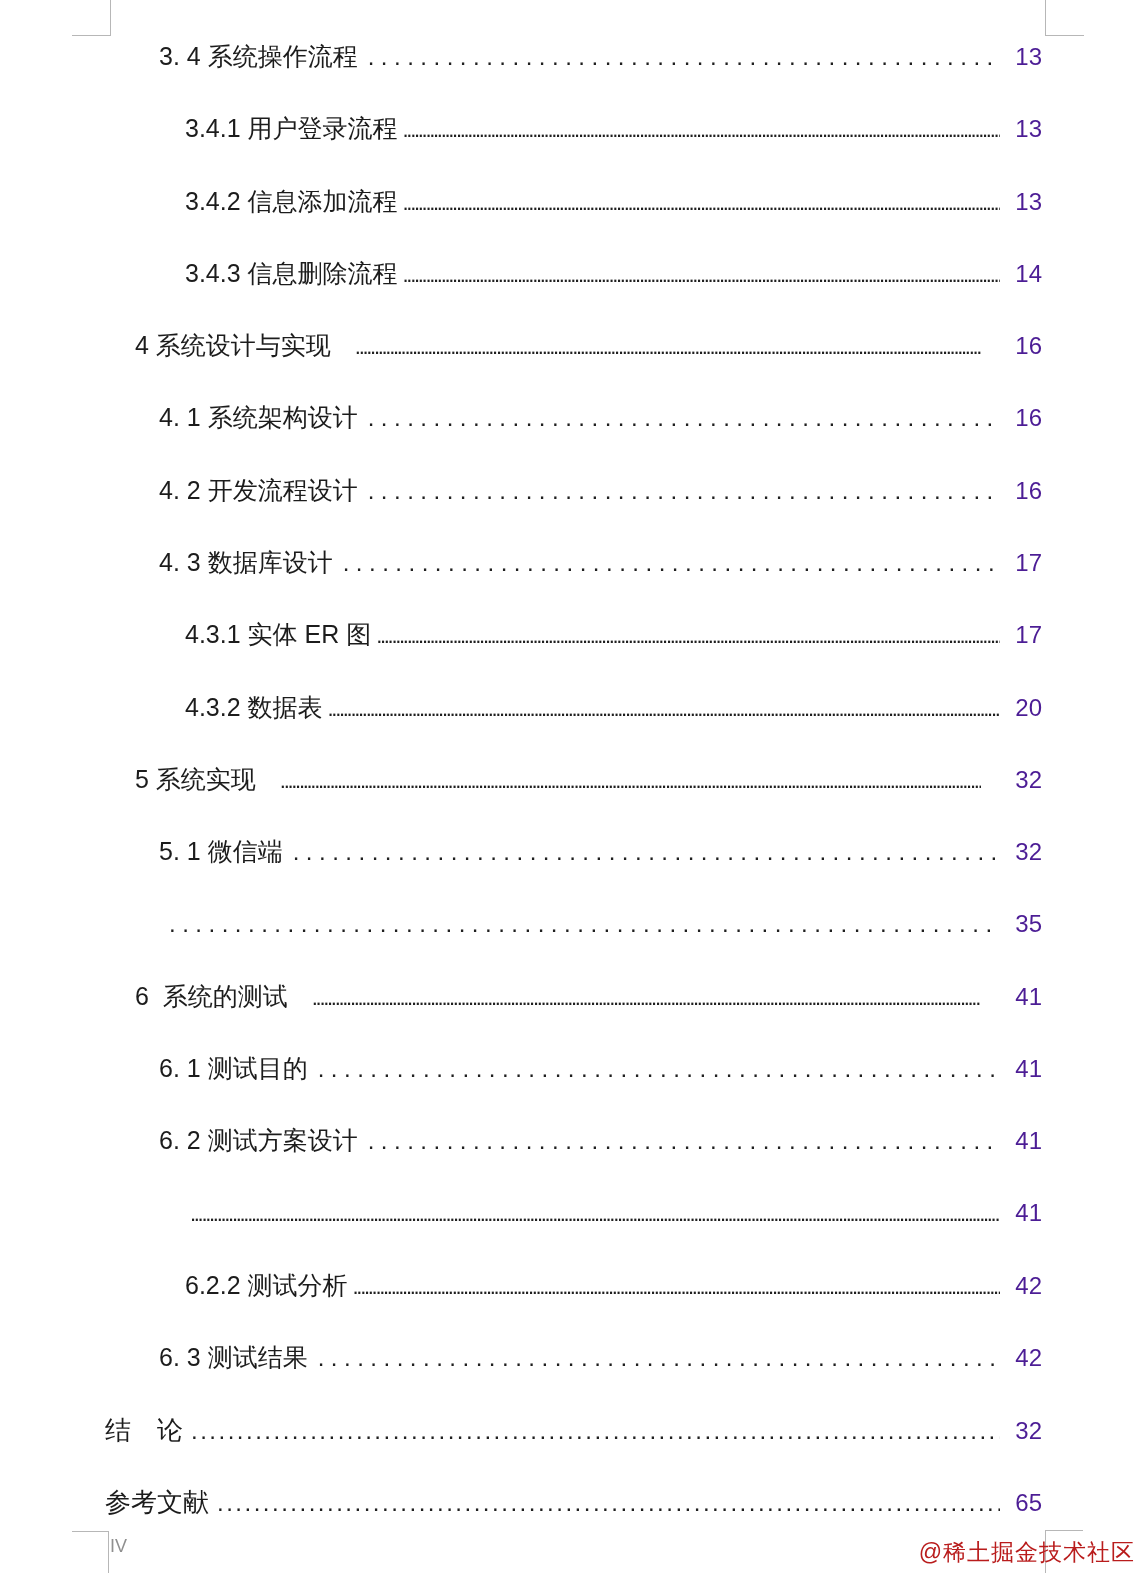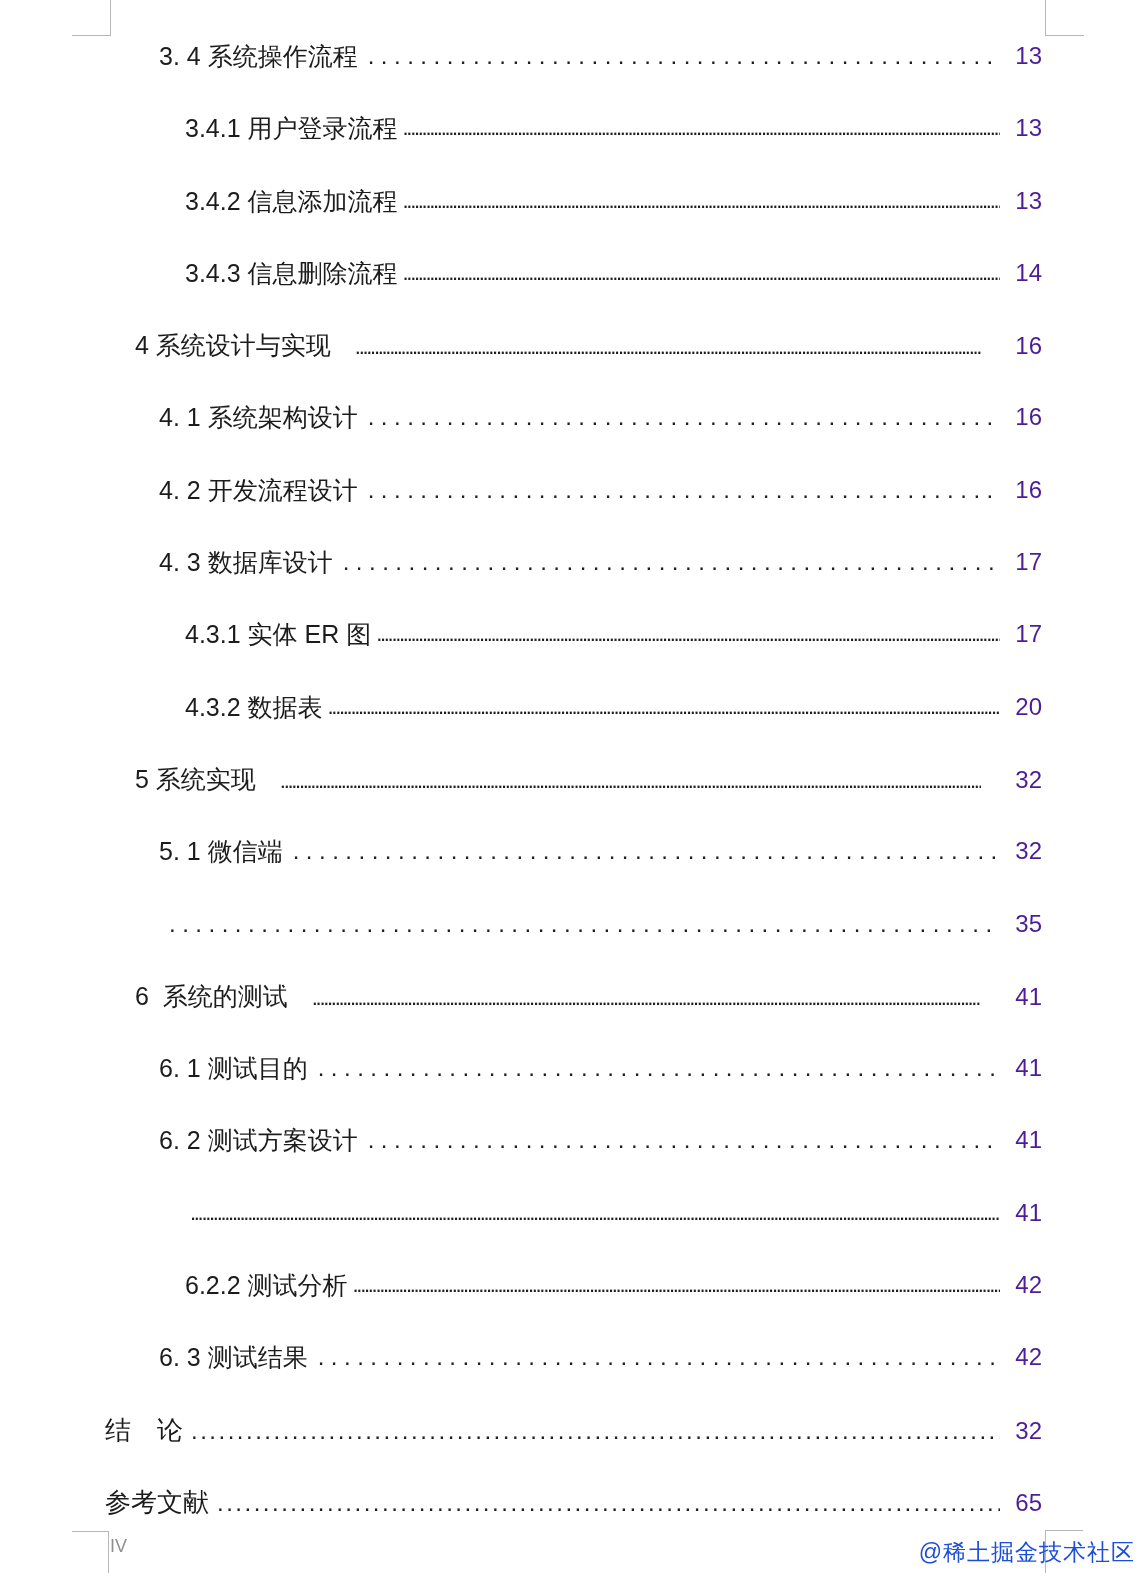--- a/index.html
+++ b/index.html
@@ -36,22 +36,22 @@
     cursor: default;
   }
   .row > span { line-height: 72.3px; }
 
   .label {
     font-size: 25px;
     white-space: pre;       
     color: #1c1c1c;
   }
   .lv1 { padding-left: 30px; gap: 19px; }
-  .lv2 { padding-left: 54px; align-items: flex-end; }
-  .lv3 { padding-left: 80px; align-items: flex-end; }
+  .lv2 { padding-left: 54px; }
+  .lv3 { padding-left: 80px; }
   .lv0 .label { font-weight: 400; font-size: 26px; }
 
   .leader {
     flex: 1;
     overflow: hidden;
     white-space: nowrap;
     padding: 0 4px 0 5px;
     color: #1f1f1f;
   }
   .dense  .leader { font-size: 22px; letter-spacing: -2.3px; }
@@ -69,21 +69,21 @@
   .footer-page {
     position: absolute;
     left: 110px; top: 1536px;
     font-size: 18px;
     color: #8f8f8f;
   }
   .watermark {
     position: absolute;
     right: 6px; top: 1537px;
     font-size: 23px;
-    color: #1d4ed8;
+    color: #b91c1c;
     letter-spacing: 1px;
   }
 </style>
 </head>
 <body>
 
 <div class="crop crop-tl"></div>
 <div class="crop crop-tr"></div>
 <div class="crop crop-bl"></div>
 <div class="crop crop-br"></div>

